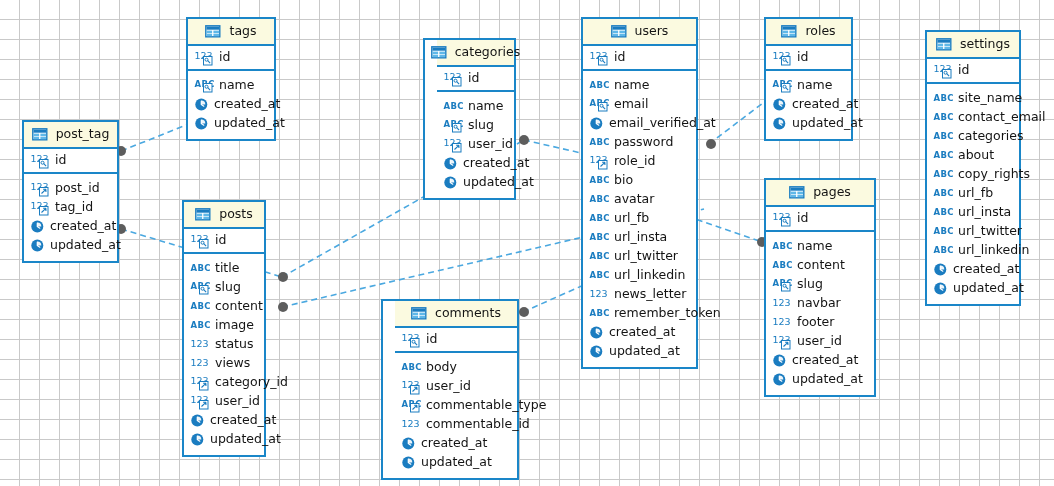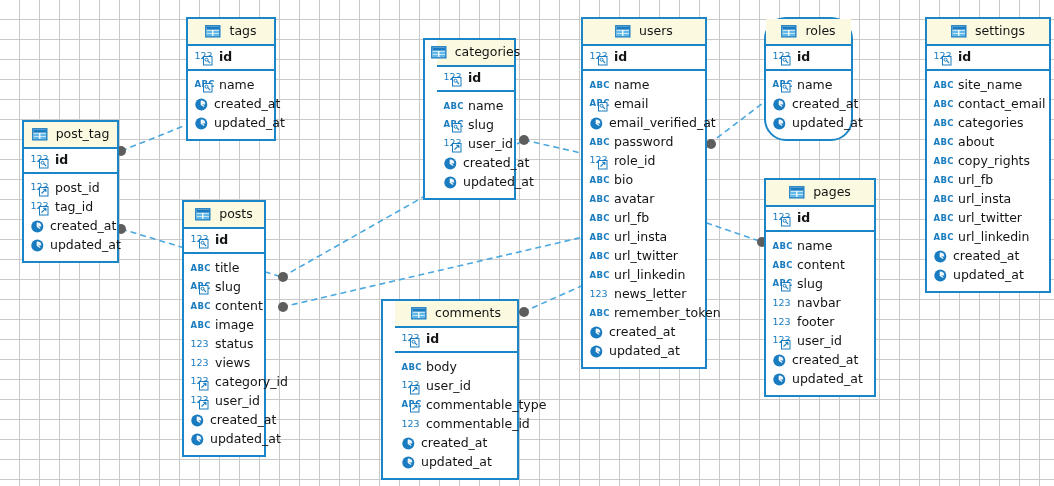--- a/index.html
+++ b/index.html
@@ -41,21 +41,21 @@
   }
   .tbl-pk {
     border-bottom: 2px solid #1a86c8;
     height: 25px;
     display: flex;
     align-items: center;
     padding-left: 6px;
     gap: 5px;
     box-sizing: border-box;
   }
-  .tbl-pk .col-name { font-weight: bold; }
+  .tbl-pk .col-name { font-weight: normal; }
   .tbl-cols { padding: 5px 0 6px 6px; }
   .col-row {
     display: flex;
     align-items: center;
     gap: 5px;
     height: 19px;
   }
   .col-name {
     font-size: 12.5px;
     color: #141414;
@@ -417,21 +417,21 @@
           <div class="col-row">
             <svg class="ic" width="15" height="15" viewBox="0 0 15 15">
               <circle cx="7.3" cy="7.6" r="6" fill="#1a7cc0"></circle>
               <path d="M7.3 3.6 A4 4 0 0 1 11.3 7.6 L7.3 7.6 Z" fill="#ffffff" opacity="0.92"></path>
               <path d="M7.3 7.6 L7.3 4.2 M7.3 7.6 L9.8 9.2" stroke="#ffffff" stroke-width="1.2" stroke-linecap="round"></path>
             </svg>
             <span class="col-name">updated_at</span>
           </div>
         </div>
       </div>
-      <div class="table-box" style="left: 581px; top: 17px; width: 126px;">
+      <div class="table-box" style="left: 581px; top: 17px; width: 117px;">
         <div class="tbl-header">
           <svg class="ic" width="16" height="13" viewBox="0 0 16 13">
             <rect x="0.8" y="0.8" width="14" height="11" fill="#ffffff" stroke="#1a7cc0" stroke-width="1.4"></rect>
             <rect x="1.5" y="1.5" width="12.6" height="3.2" fill="#1a7cc0"></rect>
             <rect x="1.5" y="5.6" width="5.6" height="2.6" fill="#5fb8e8"></rect>
             <rect x="8.4" y="5.6" width="5.7" height="2.6" fill="#5fb8e8"></rect>
             <rect x="1.5" y="8.8" width="5.6" height="2.4" fill="#5fb8e8"></rect>
             <rect x="8.4" y="8.8" width="5.7" height="2.4" fill="#5fb8e8"></rect>
           </svg>
           <span class="col-name">users</span>
@@ -542,21 +542,21 @@
           <div class="col-row">
             <svg class="ic" width="15" height="15" viewBox="0 0 15 15">
               <circle cx="7.3" cy="7.6" r="6" fill="#1a7cc0"></circle>
               <path d="M7.3 3.6 A4 4 0 0 1 11.3 7.6 L7.3 7.6 Z" fill="#ffffff" opacity="0.92"></path>
               <path d="M7.3 7.6 L7.3 4.2 M7.3 7.6 L9.8 9.2" stroke="#ffffff" stroke-width="1.2" stroke-linecap="round"></path>
             </svg>
             <span class="col-name">updated_at</span>
           </div>
         </div>
       </div>
-      <div class="table-box" style="left: 764px; top: 17px; width: 89px; border-radius: 22px;">
+      <div class="table-box" style="left: 764px; top: 17px; width: 89px;">
         <div class="tbl-header">
           <svg class="ic" width="16" height="13" viewBox="0 0 16 13">
             <rect x="0.8" y="0.8" width="14" height="11" fill="#ffffff" stroke="#1a7cc0" stroke-width="1.4"></rect>
             <rect x="1.5" y="1.5" width="12.6" height="3.2" fill="#1a7cc0"></rect>
             <rect x="1.5" y="5.6" width="5.6" height="2.6" fill="#5fb8e8"></rect>
             <rect x="8.4" y="5.6" width="5.7" height="2.6" fill="#5fb8e8"></rect>
             <rect x="1.5" y="8.8" width="5.6" height="2.4" fill="#5fb8e8"></rect>
             <rect x="8.4" y="8.8" width="5.7" height="2.4" fill="#5fb8e8"></rect>
           </svg>
           <span class="col-name">roles</span>
@@ -672,21 +672,21 @@
           <div class="col-row">
             <svg class="ic" width="15" height="15" viewBox="0 0 15 15">
               <circle cx="7.3" cy="7.6" r="6" fill="#1a7cc0"></circle>
               <path d="M7.3 3.6 A4 4 0 0 1 11.3 7.6 L7.3 7.6 Z" fill="#ffffff" opacity="0.92"></path>
               <path d="M7.3 7.6 L7.3 4.2 M7.3 7.6 L9.8 9.2" stroke="#ffffff" stroke-width="1.2" stroke-linecap="round"></path>
             </svg>
             <span class="col-name">updated_at</span>
           </div>
         </div>
       </div>
-      <div class="table-box" style="left: 925px; top: 17px; width: 126px;">
+      <div class="table-box" style="left: 925px; top: 30px; width: 96px;">
         <div class="tbl-header">
           <svg class="ic" width="16" height="13" viewBox="0 0 16 13">
             <rect x="0.8" y="0.8" width="14" height="11" fill="#ffffff" stroke="#1a7cc0" stroke-width="1.4"></rect>
             <rect x="1.5" y="1.5" width="12.6" height="3.2" fill="#1a7cc0"></rect>
             <rect x="1.5" y="5.6" width="5.6" height="2.6" fill="#5fb8e8"></rect>
             <rect x="8.4" y="5.6" width="5.7" height="2.6" fill="#5fb8e8"></rect>
             <rect x="1.5" y="8.8" width="5.6" height="2.4" fill="#5fb8e8"></rect>
             <rect x="8.4" y="8.8" width="5.7" height="2.4" fill="#5fb8e8"></rect>
           </svg>
           <span class="col-name">settings</span>

